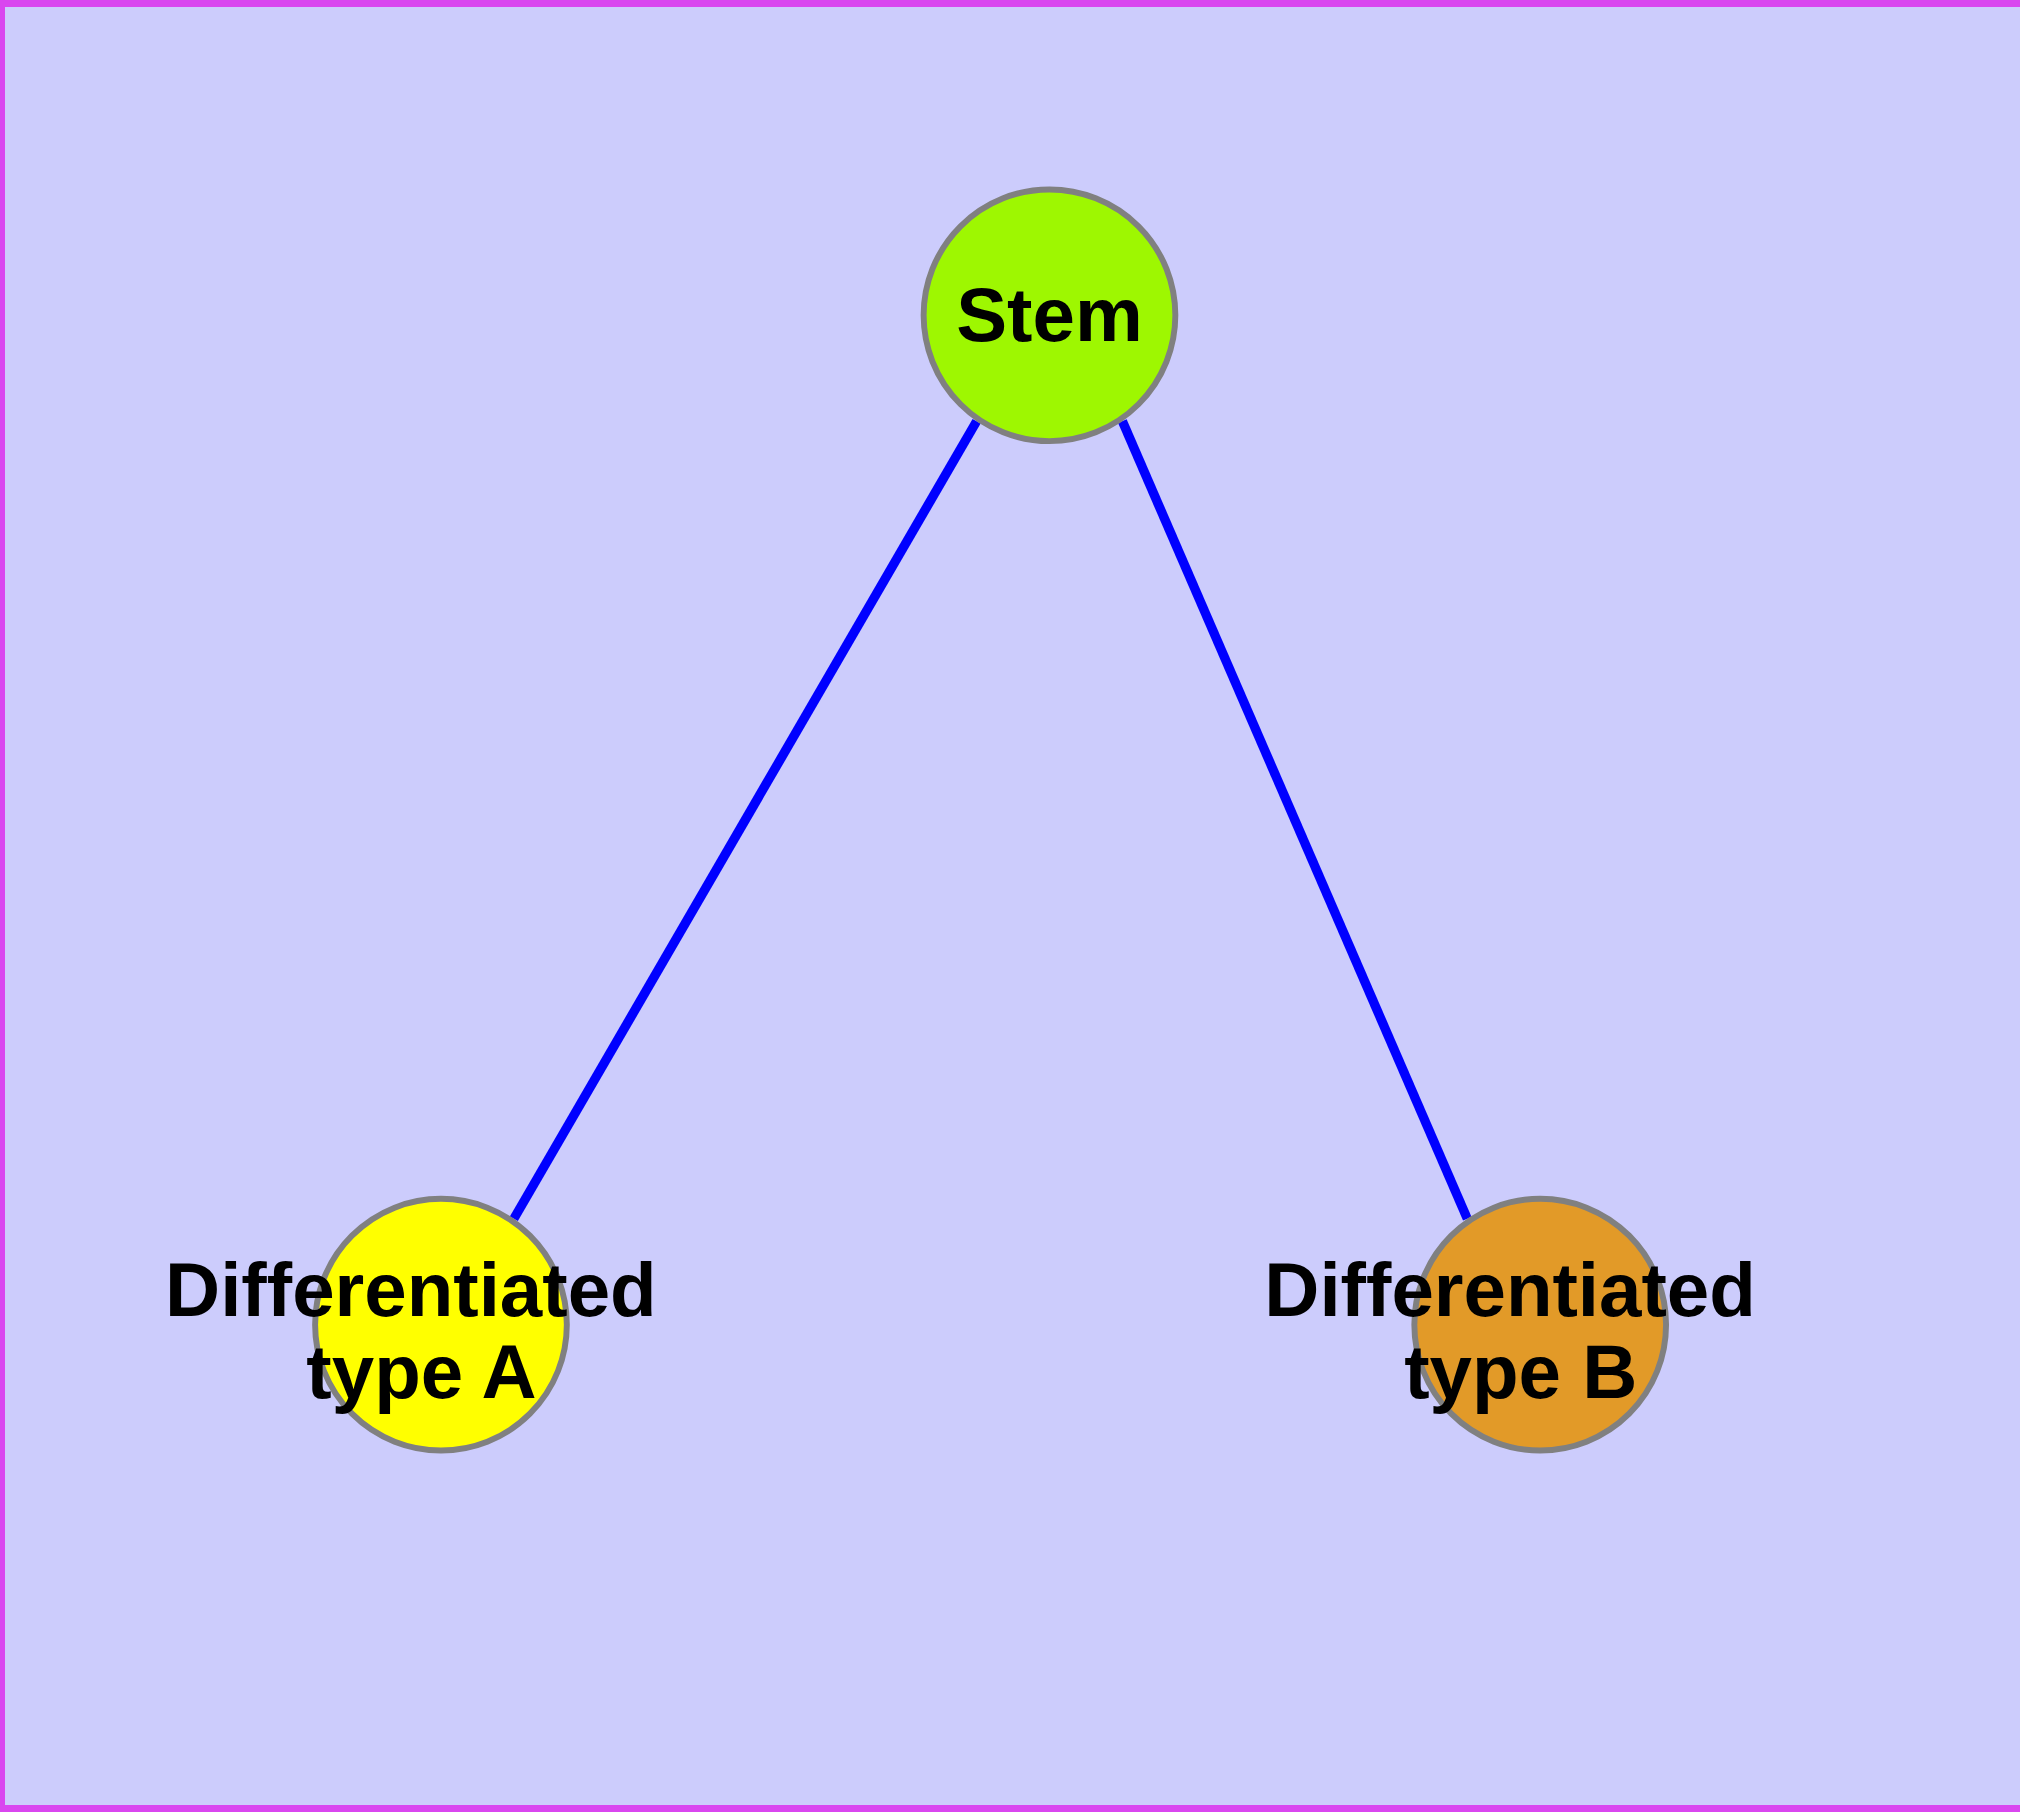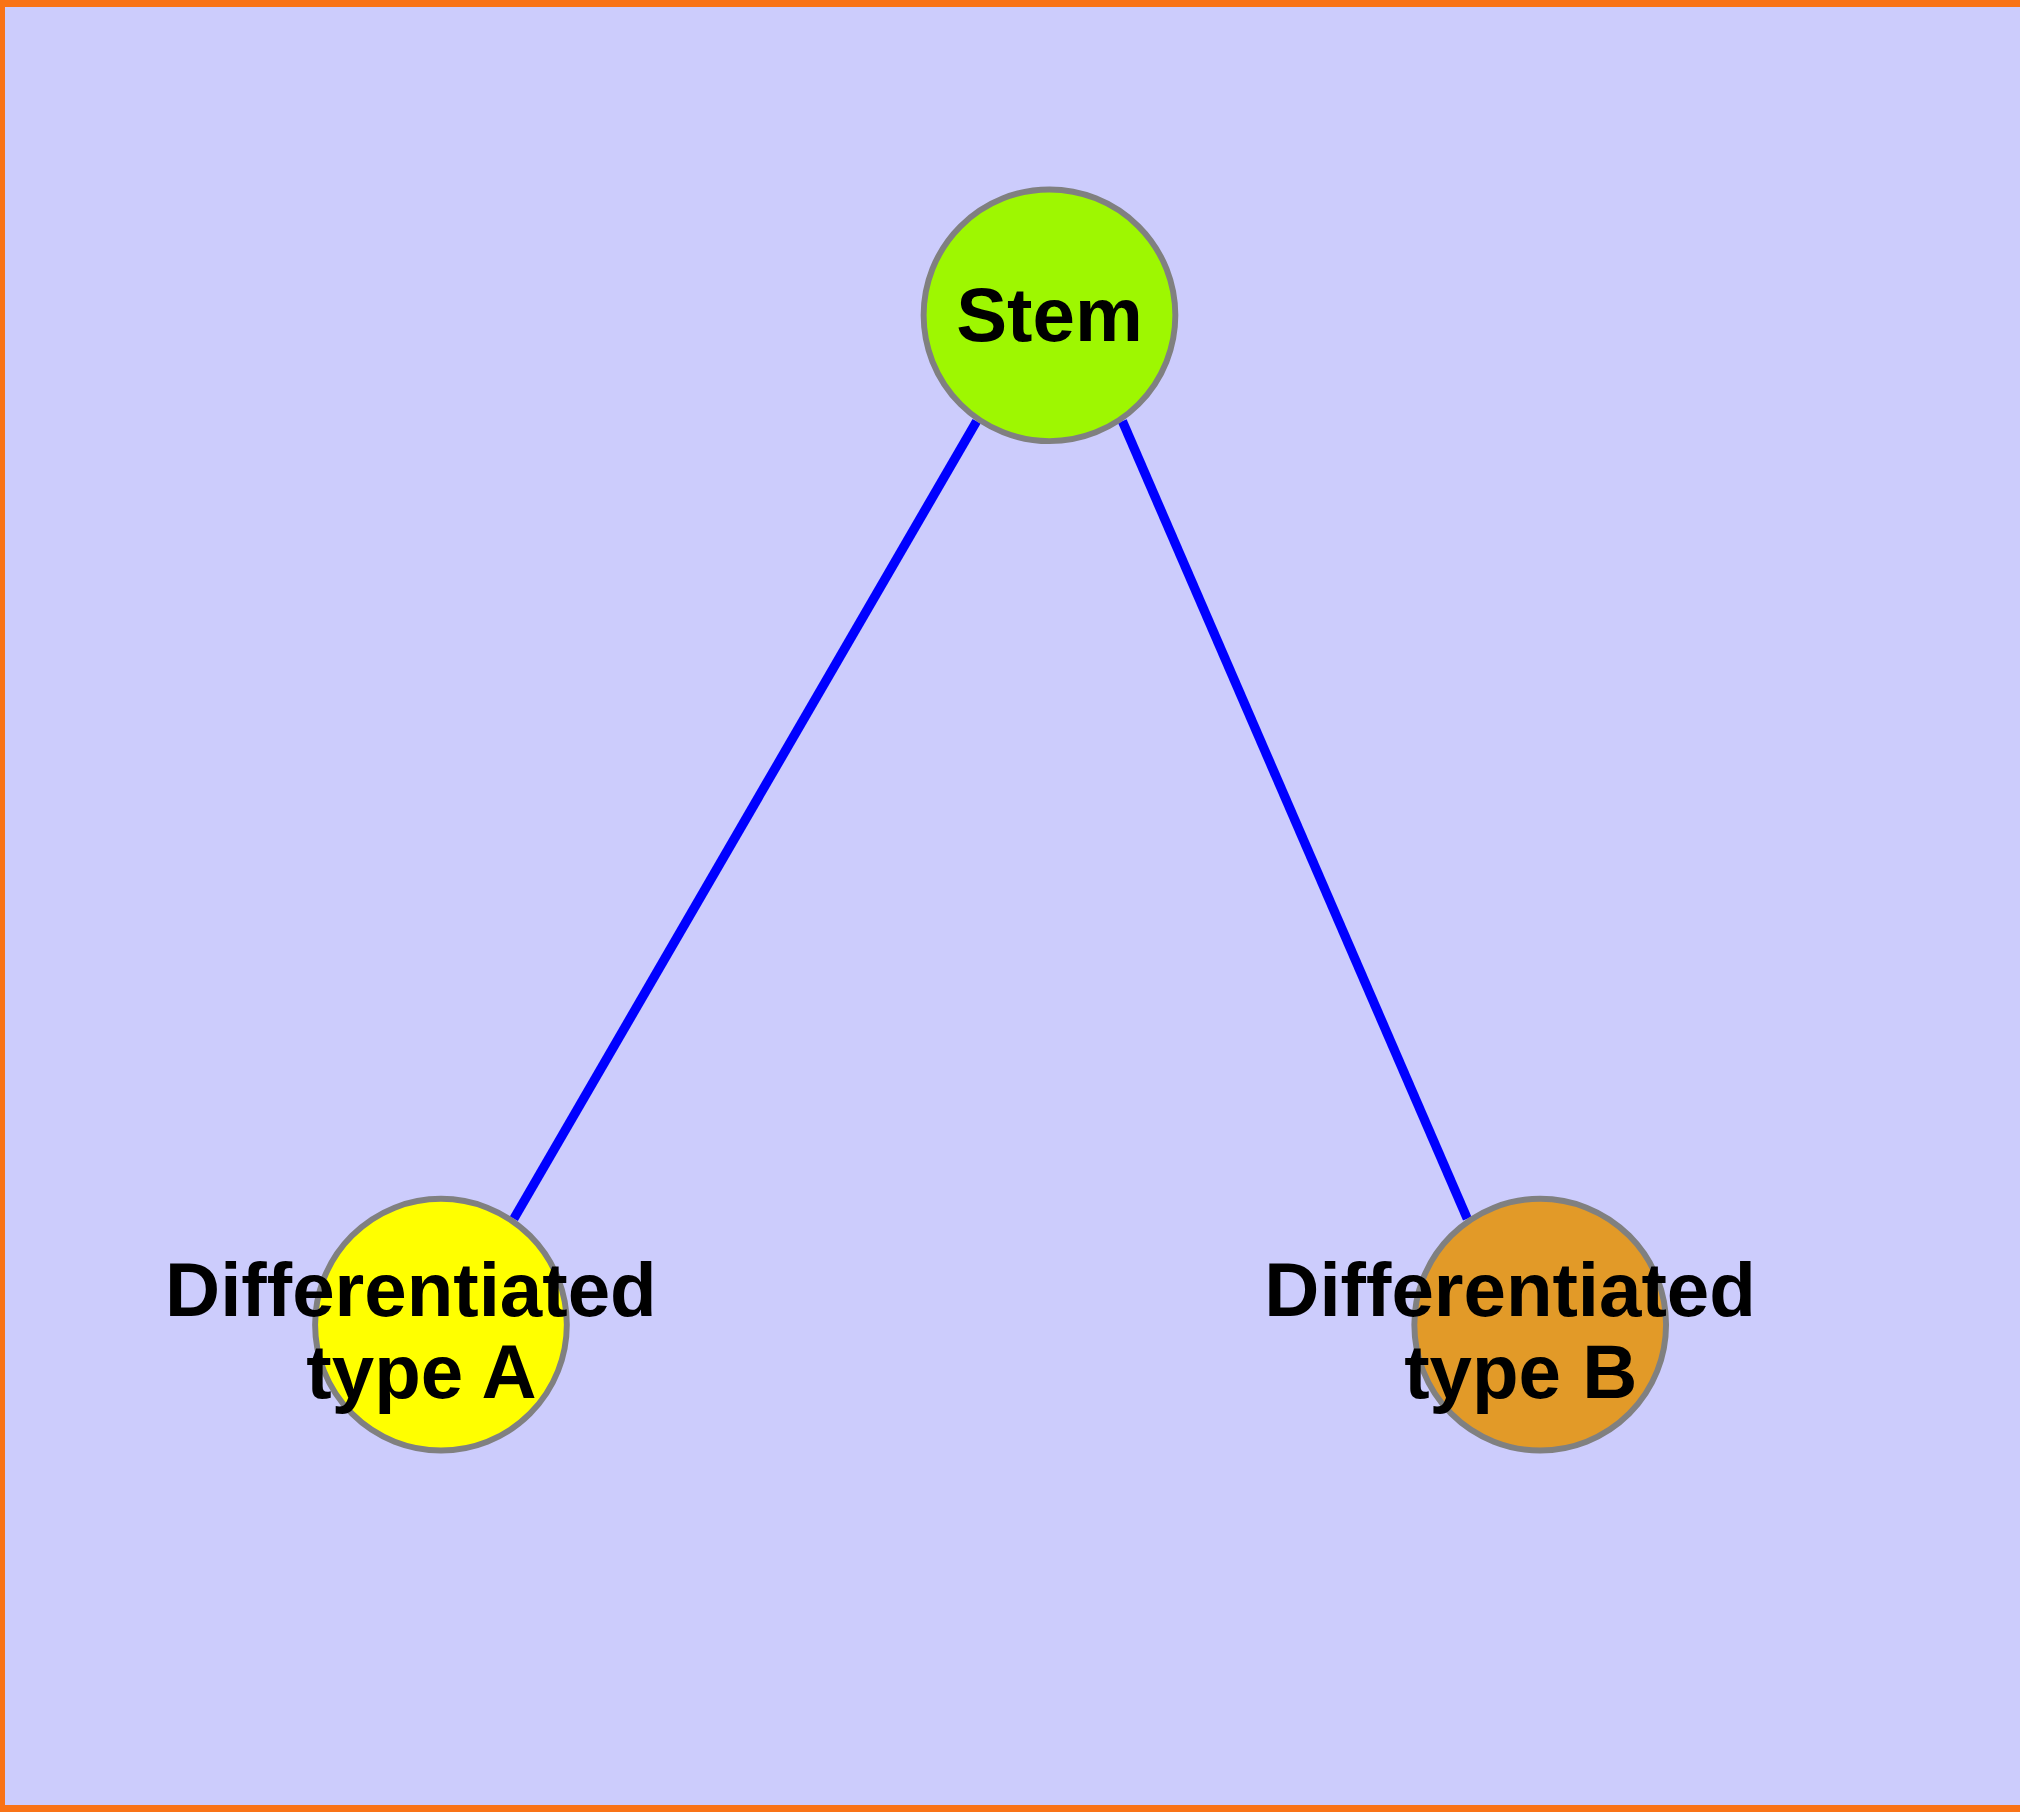--- a/index.html
+++ b/index.html
@@ -5,21 +5,21 @@
 <style>
   html, body {
     margin: 0;
     padding: 0;
     background: #ffffff;
   }
   #canvas {
     position: relative;
     width: 2021px;
     height: 1812px;
-    background: #f97316;
+    background: #d946ef;
     overflow: hidden;
     font-family: "Liberation Sans", sans-serif;
   }
   #plot-area {
     position: absolute;
     left: 5.1px;
     top: 6.8px;
     width: 2015px;
     height: 1798px;
     background: #ccccfc;

